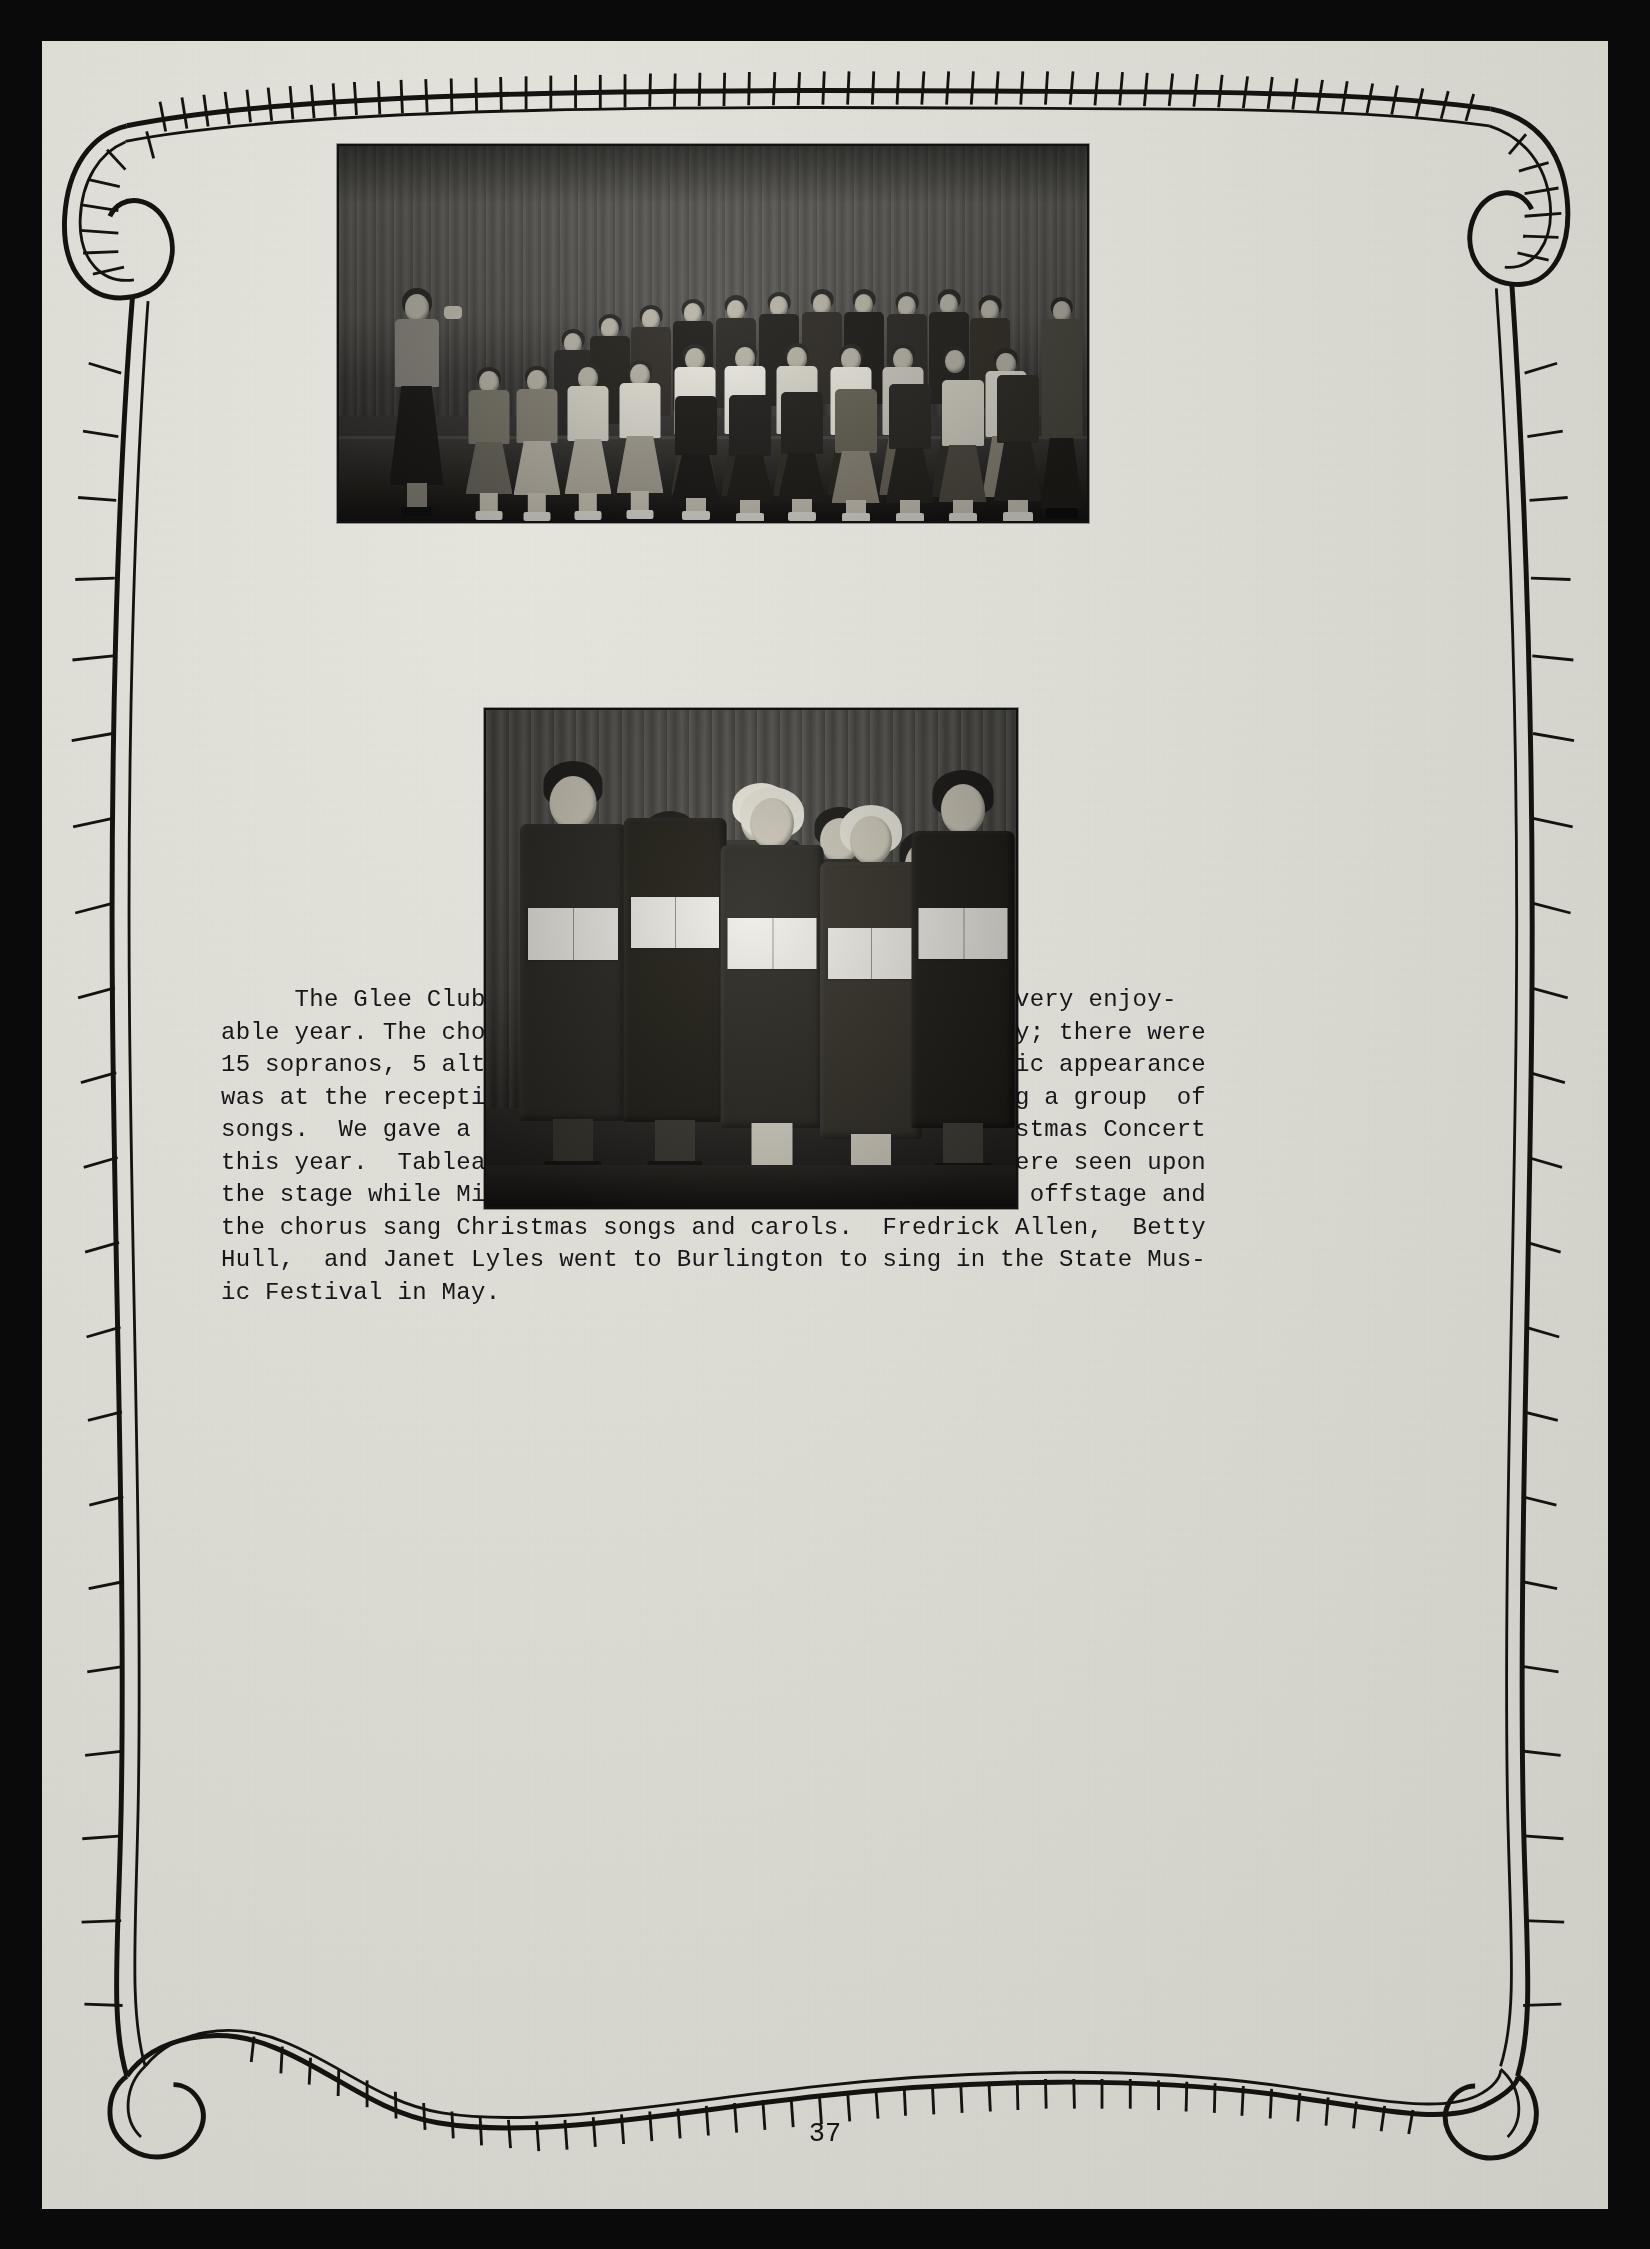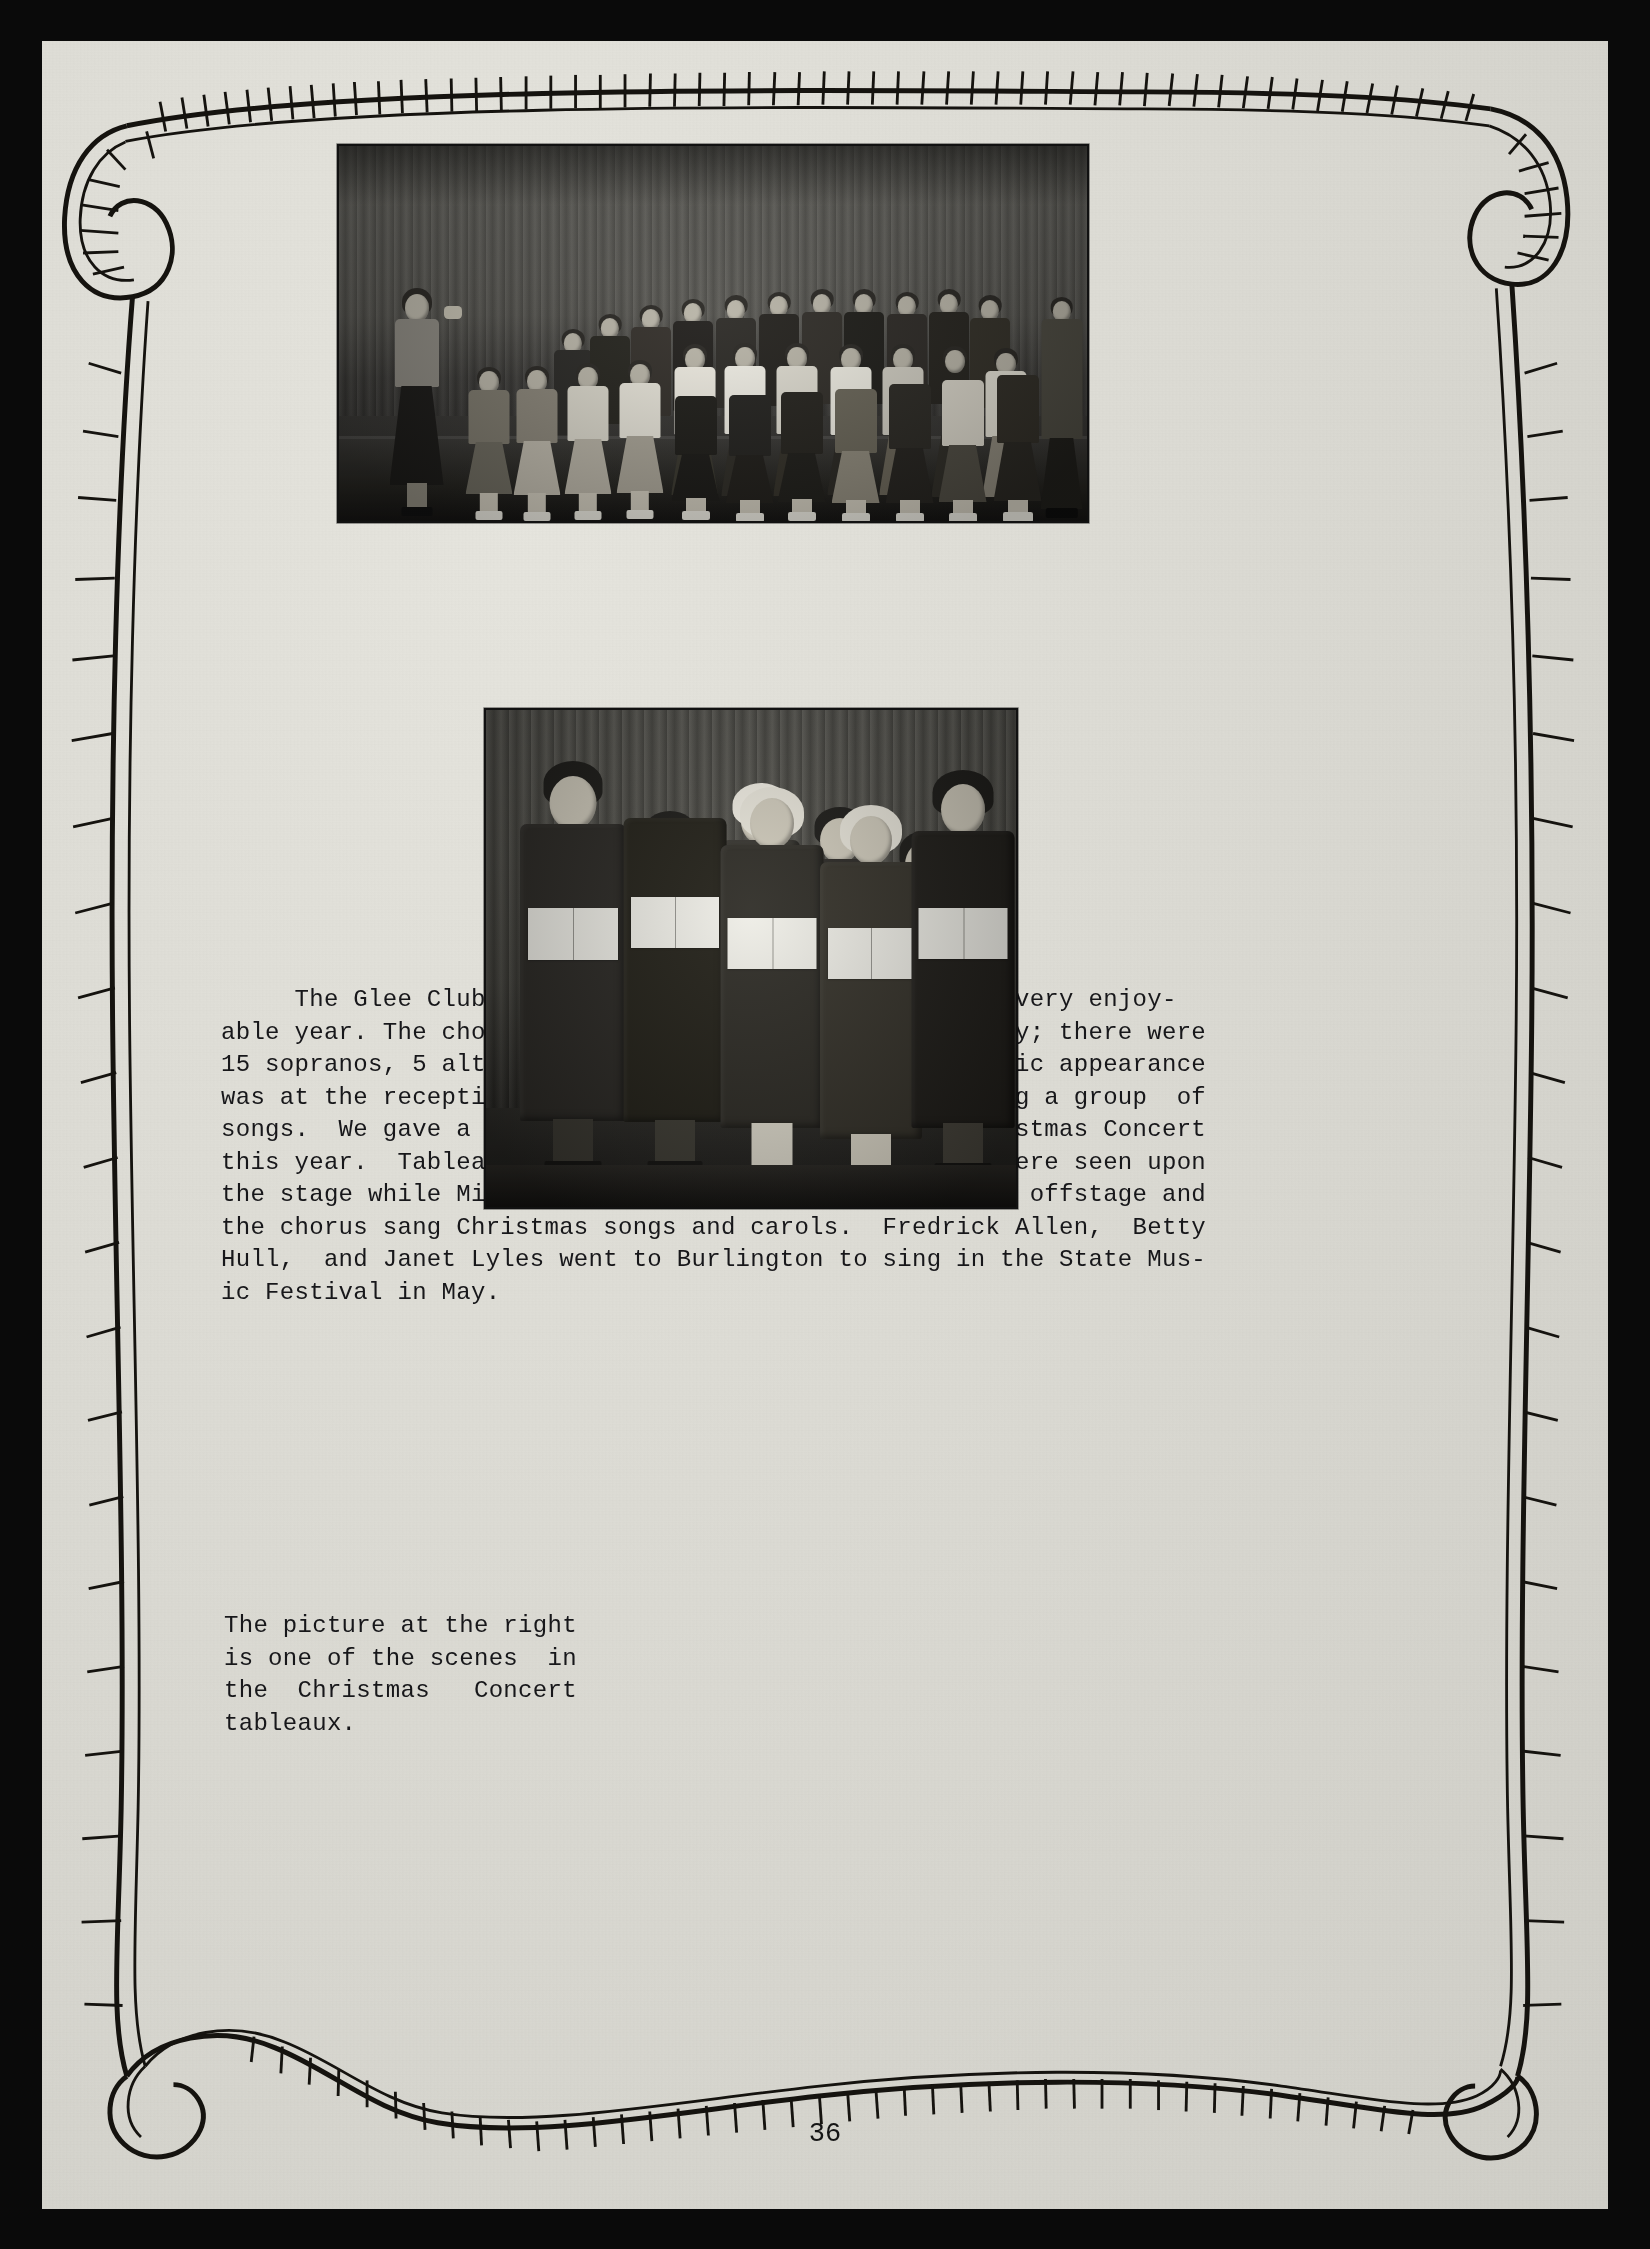--- a/index.html
+++ b/index.html
@@ -736,23 +736,19 @@
           <div class="c-coat" style="top:112px;width:103px;height:297px;background:#201e1a;"></div>
           <div class="c-book" style="top:189px;width:89px;height:51px;"></div>
           <div class="c-legs" style="top:404px;width:40px;height:44px;background:#45423a;"></div>
           <div class="c-boots" style="top:444px;width:57px;height:38px;"></div>
         </div>
 
         <div style="position:absolute;left:0;right:0;bottom:0;height:42px;background:linear-gradient(180deg,#2a2824,#131210);"></div>
         <div style="position:absolute;inset:0;background:radial-gradient(ellipse at 50% 40%, rgba(255,255,255,.06), rgba(0,0,0,.30) 88%);"></div>
       </div>
 
-      <div id="caption-right-picture">The picture at the right
-is one of the scenes  in
-the  Christmas   Concert
-tableaux.</div>
-
-      <div id="page-number">36</div>
+
+      <div id="page-number">37</div>
 
     </div>
   </div>
 </div>
 
 
 </body></html>

